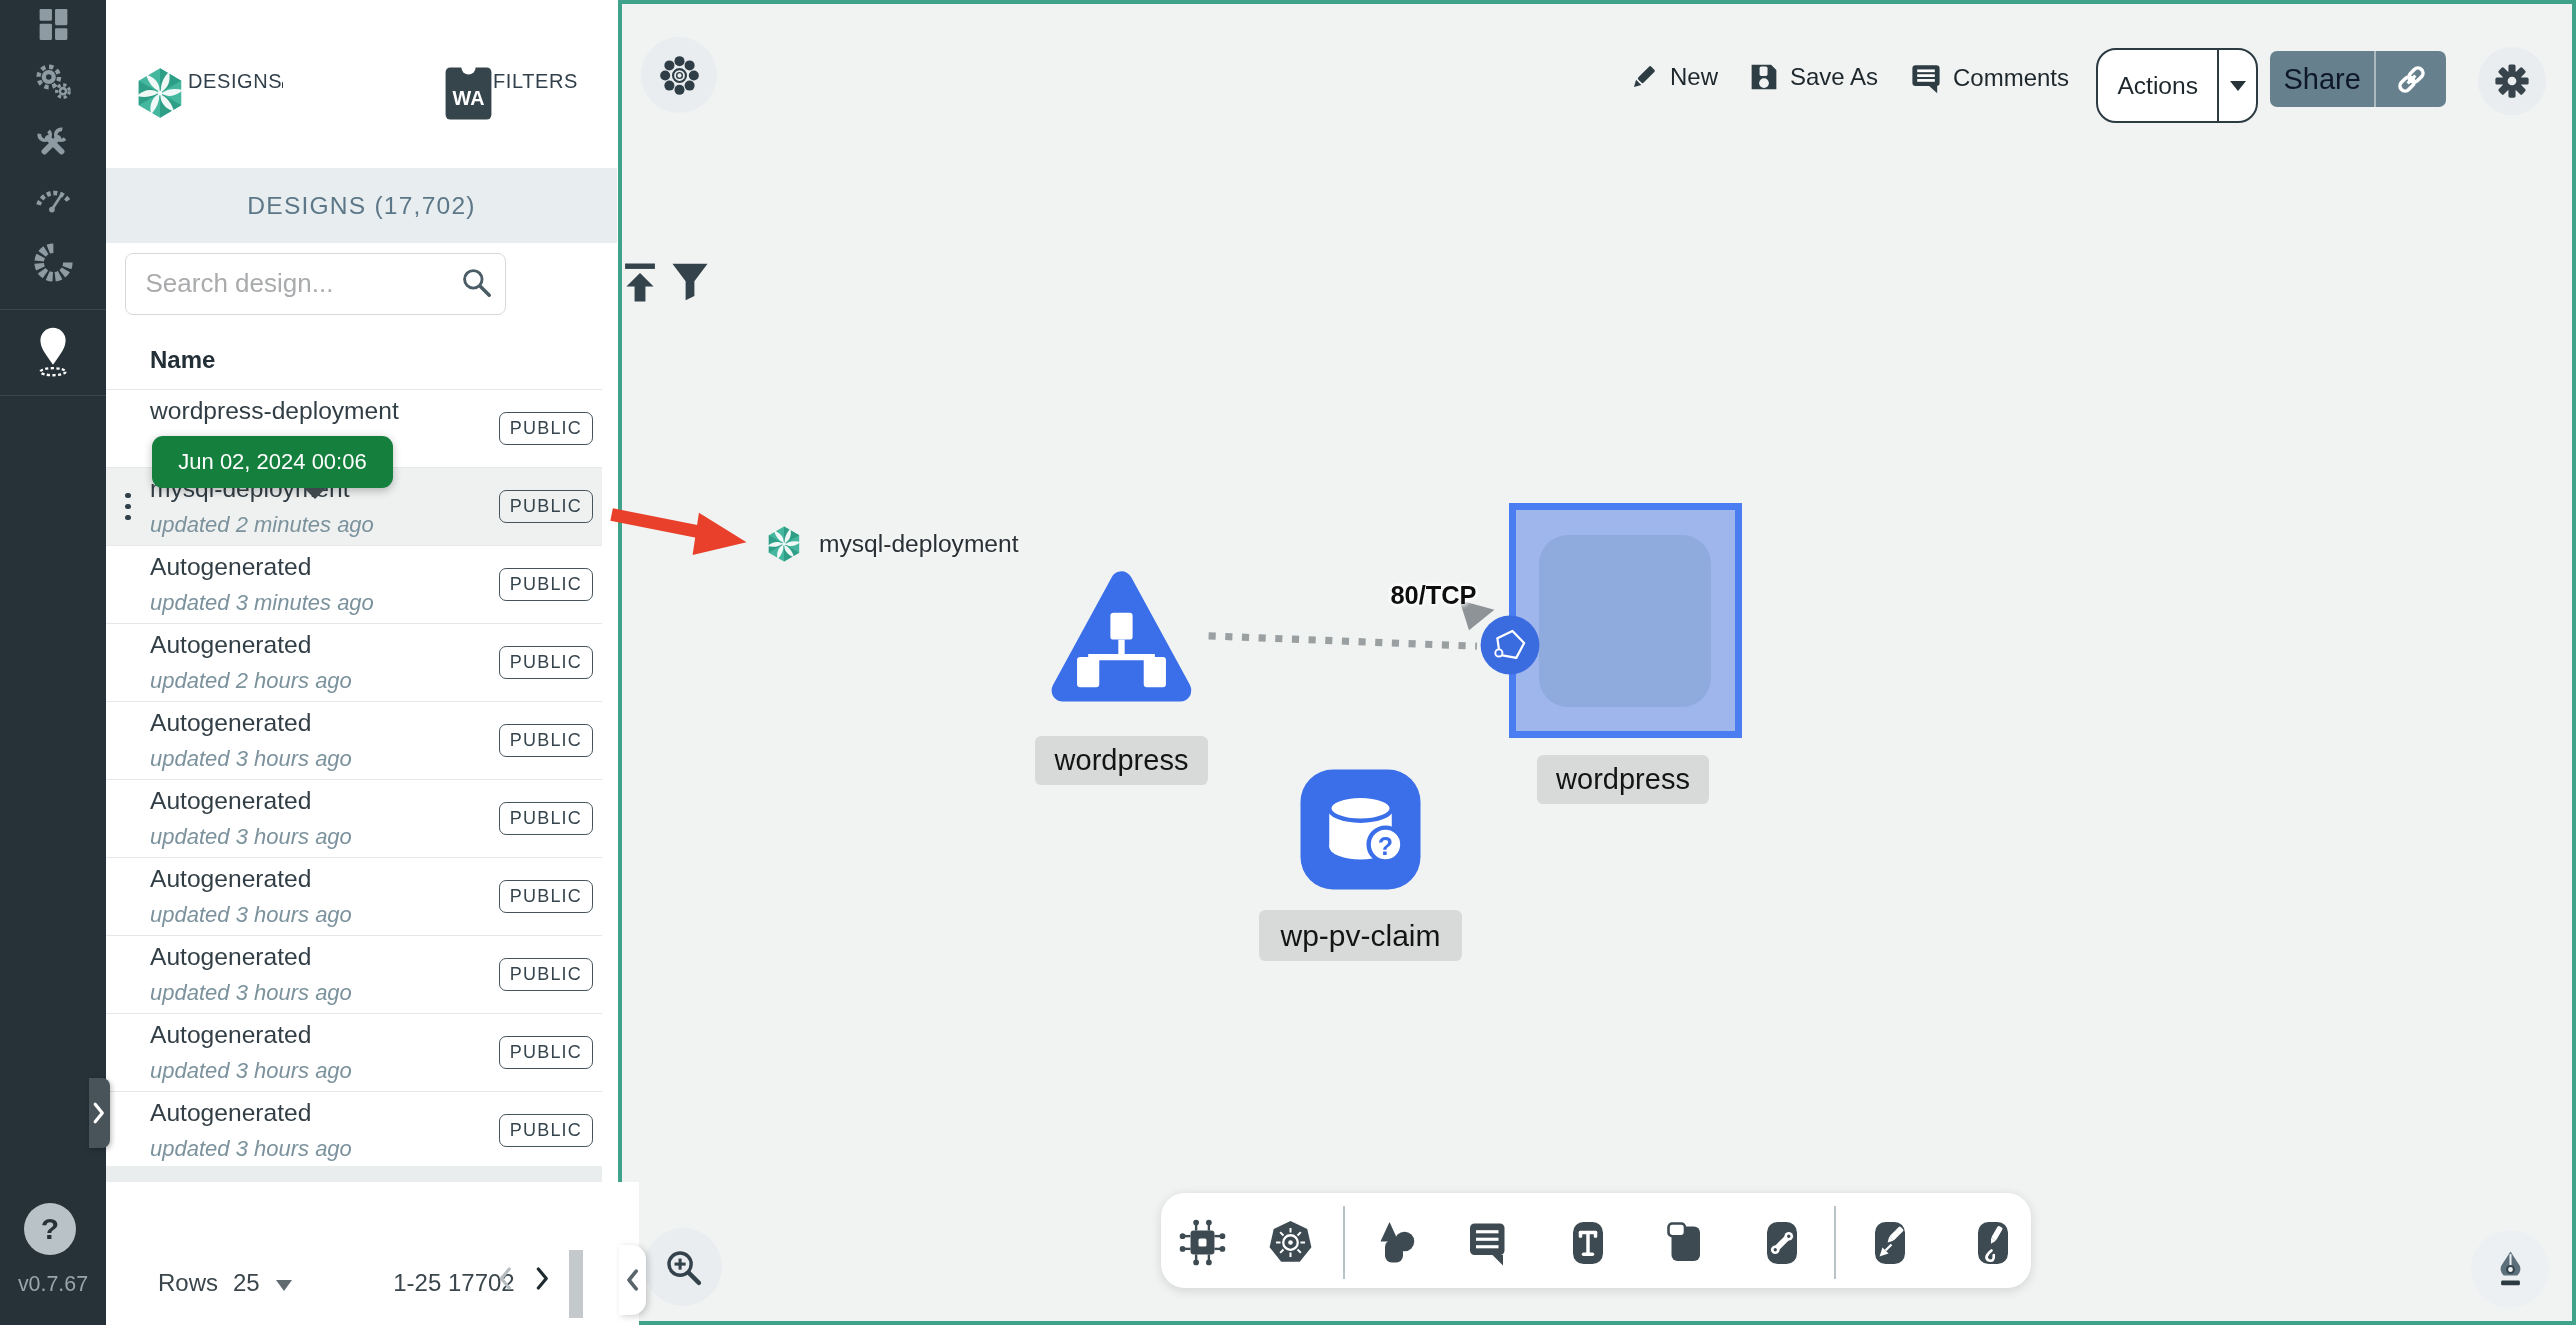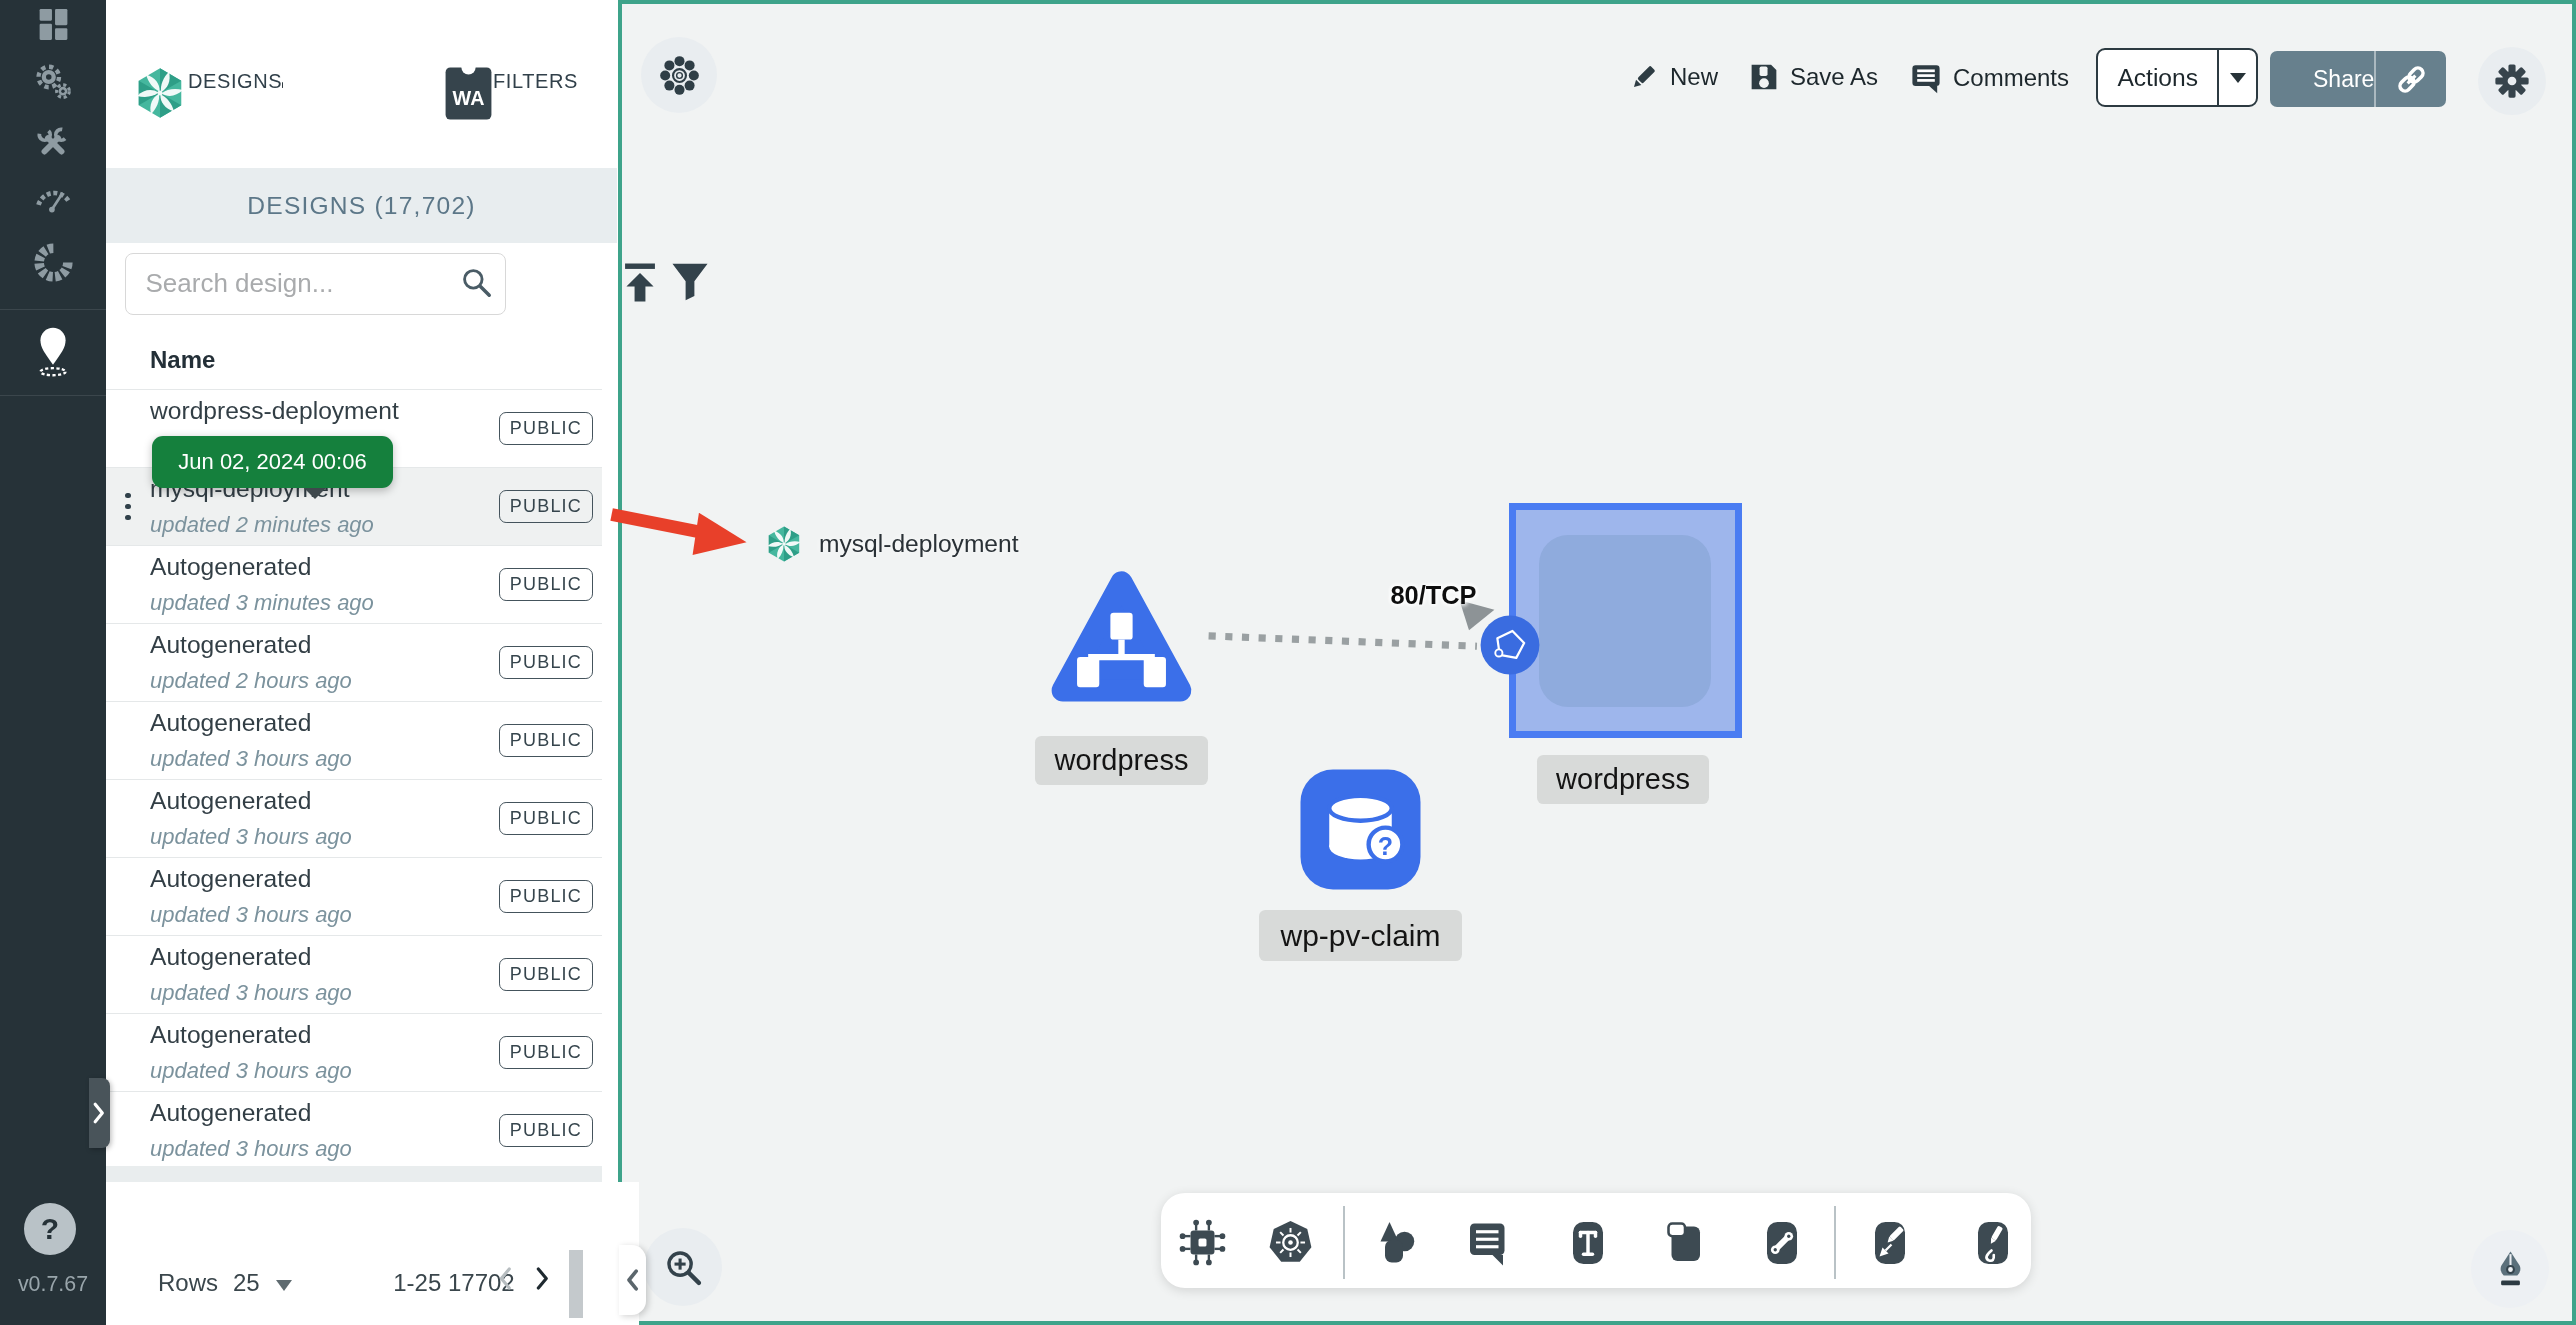--- a/index.html
+++ b/index.html
@@ -43,27 +43,27 @@
   .pf-text{position:absolute;font-size:24px;color:#3a464c;top:87px;}
   #rows-caret{position:absolute;left:170px;top:98px;width:0;height:0;border-left:8.7px solid transparent;border-right:8.7px solid transparent;border-top:11px solid #5f6b70;}
   #pager-prev{position:absolute;left:389px;top:83px;color:#b7bdc0;cursor:default;}
   #pager-next{position:absolute;left:426px;top:83px;color:#1f2a30;cursor:pointer;}
   #scroll-thumb{position:absolute;left:463px;top:68px;width:13.5px;height:68px;background:#c4c9cc;}
   
   #canvas{left:618px;top:0;width:1958px;height:1325px;background:#f1f3f3;border:4px solid #3EA38A;box-sizing:border-box;z-index:1;}
   .circle-btn{border-radius:50%;background:#e9edf0;display:flex;align-items:center;justify-content:center;color:#33424b;cursor:pointer;z-index:22;}
   
   .action{display:flex;align-items:center;gap:11px;color:#1d272c;font-size:24px;cursor:pointer;z-index:22;}
-  #actions-btn{left:2096px;top:48px;width:162px;height:59px;border:2px solid #2c3a41;border-radius:9px;background:#fff;display:flex;align-items:center;box-sizing:border-box;cursor:pointer;z-index:22;}
+  #actions-btn{left:2096px;top:48px;width:162px;height:75px;border:2px solid #2c3a41;border-radius:20px;background:#fff;display:flex;align-items:center;box-sizing:border-box;cursor:pointer;z-index:22;}
   #actions-btn .lbl{flex:1;text-align:center;font-size:24.6px;color:#1d272c;}
   #actions-btn .sep{width:1.6px;height:100%;background:#2c3a41;}
   #actions-btn .caret{width:37px;display:flex;justify-content:center;}
   .caret-down{width:0;height:0;border-left:8px solid transparent;border-right:8px solid transparent;border-top:10.3px solid #273338;}
   #share-btn{left:2270px;top:51px;width:176px;height:56px;background:#67808d;border-radius:7.1px;display:flex;align-items:center;cursor:pointer;z-index:22;}
-  #share-btn .lbl{flex:1;text-align:right;font-size:23px;color:#ffffff;}
+  #share-btn .lbl{flex:1;text-align:center;font-size:29px;color:#0f172a;}
   #share-btn .sep{width:1.6px;height:56px;background:rgba(255,255,255,.45);}
   #share-btn .licon{width:70px;display:flex;justify-content:center;}
   
   .chip{position:absolute;background:#d8dad9;border-radius:6.4px;display:flex;align-items:center;justify-content:center;font-size:29px;color:#141414;z-index:12;}
   #selected-node{left:1509px;top:503px;width:233px;height:235px;border:7.1px solid #4A7CF2;background:#9EB6EC;box-sizing:border-box;z-index:6;}
   #selected-node .inner{position:absolute;left:23px;top:24.6px;width:172px;height:172px;border-radius:29px;background:#8FABDD;}
   #edge-label{left:1378px;top:581px;width:111px;height:32px;font-size:25.4px;font-weight:600;color:#0e0e0e;text-align:center;z-index:12;
     text-shadow:0 0 4.8px #fff,0 0 4.8px #fff,0 0 6.4px #fff,0 0 6.4px #fff;}
   #mysql-node-label{left:819px;top:524px;height:40px;display:flex;align-items:center;font-size:24.6px;color:#2a3136;z-index:12;text-shadow:0 0 6.4px rgba(255,255,255,.9);}
   

